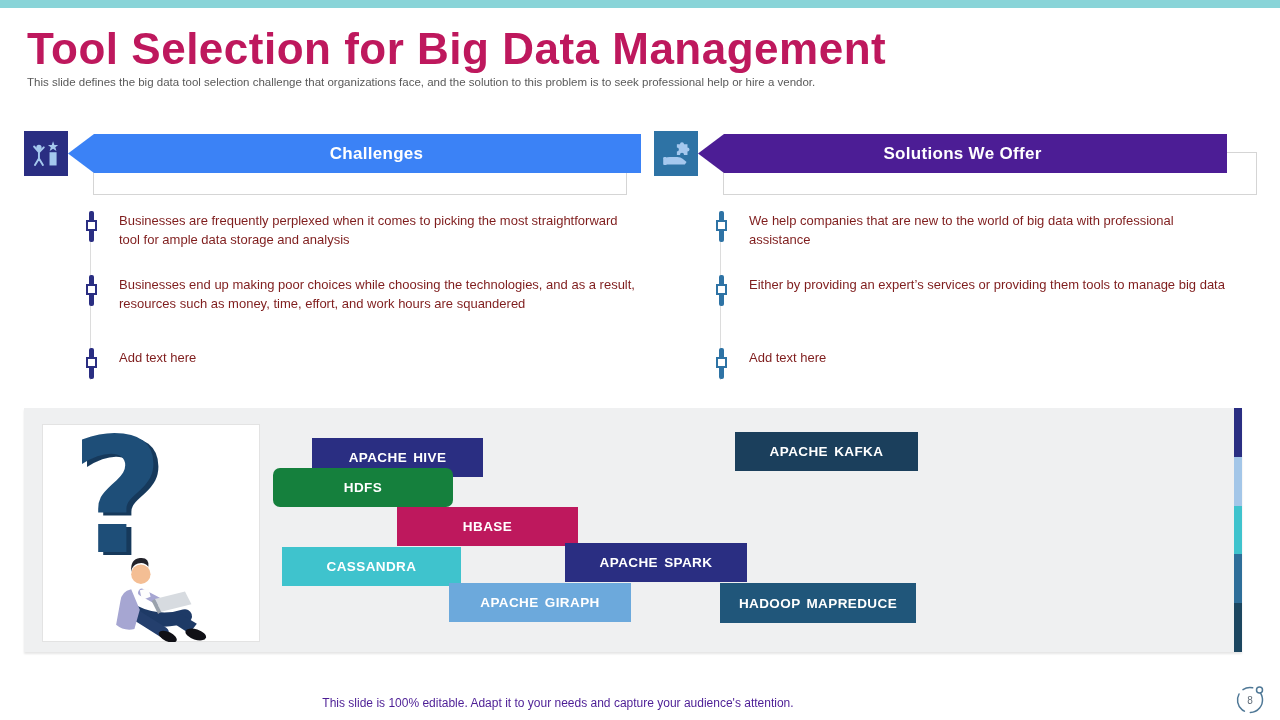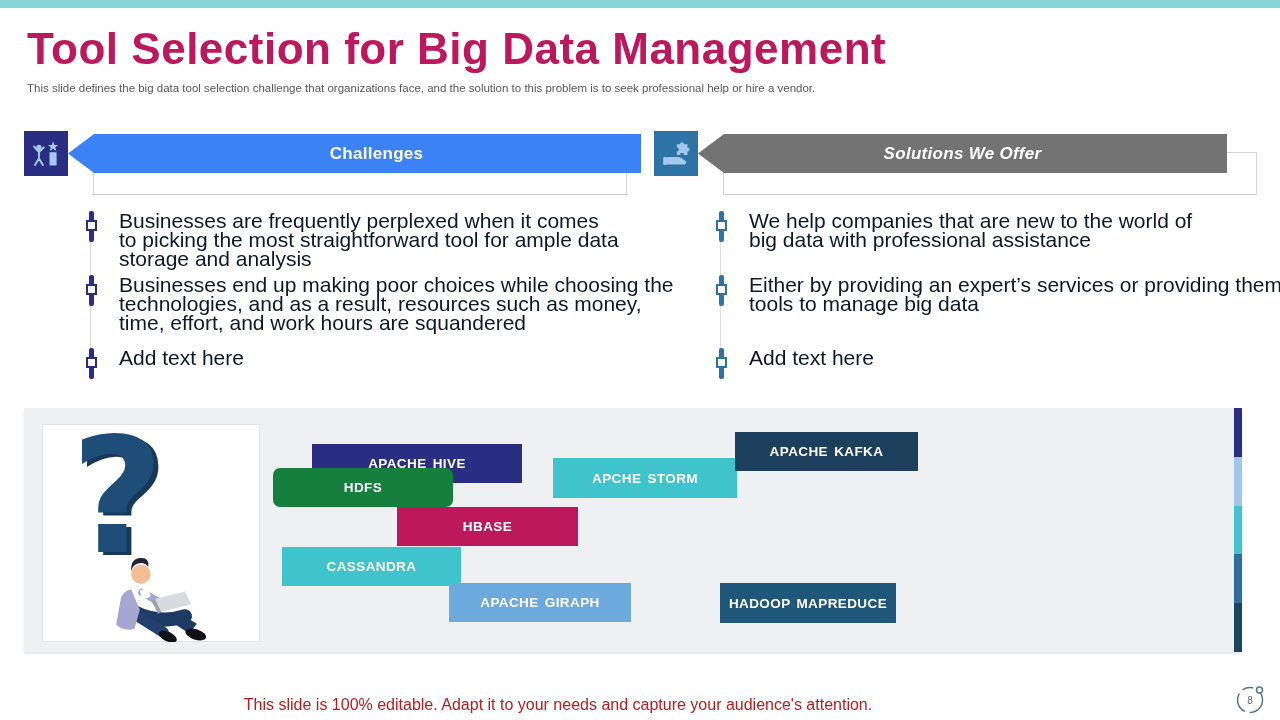--- a/index.html
+++ b/index.html
@@ -5,83 +5,83 @@
   html,body{margin:0;padding:0;}
   body{
     width:1280px;height:720px;position:relative;overflow:hidden;
     background:#ffffff;font-family:"Liberation Sans",sans-serif;
   }
   .topbar{position:absolute;left:0;top:0;width:1280px;height:8px;background:#89D4D8;}
   .title{
     position:absolute;left:27px;top:24px;width:1000px;
     font-size:44px;font-weight:700;color:#be185d;letter-spacing:.5px;
   }
-  .subtitle{position:absolute;left:27px;top:82px;width:1100px;font-size:11.5px;color:#595959;}
+  .subtitle{position:absolute;left:27px;top:76px;width:1100px;font-size:11.5px;color:#595959;}
 
   
   .section{position:absolute;top:131px;height:70px;}
   .sec-ch{left:24px;width:601px;}
   .sec-so{left:654px;width:601px;}
   .icon-box{position:absolute;left:0;top:0;width:44px;height:45px;display:flex;align-items:center;justify-content:center;z-index:3;}
   .sec-ch .icon-box{background:#2A2E82;}
   .sec-so .icon-box{background:#2E73A5;}
   .outline-box{position:absolute;left:69px;top:21px;width:532px;height:41px;border:1px solid #D5D5D5;background:#fff;z-index:1;}
   .banner{
     position:absolute;left:44px;top:3px;width:529px;height:39px;z-index:2;
     display:flex;align-items:center;justify-content:center;
     color:#fff;font-size:17px;font-weight:700;letter-spacing:.3px;
     clip-path:polygon(0 50%,26px 0,100% 0,100% 100%,26px 100%);
   }
   .sec-ch .banner{background:#3b82f6;padding-left:44px;}
-  .sec-so .banner{background:#737373;font-style:italic;}
+  .sec-so .banner{background:#4c1d95;}
 
   
   .bullets{position:absolute;top:208px;height:180px;}
   .bl-ch{left:86px;width:560px;}
   .bl-so{left:716px;width:555px;}
   .connector{position:absolute;left:4px;top:6px;width:1px;height:166px;background:#DCDCDC;}
   .b-item{position:absolute;left:0;}
   .b-item:nth-of-type(2){top:3px;}
   .b-item:nth-of-type(3){top:67px;}
   .b-item:nth-of-type(4){top:140px;}
   .marker{position:absolute;left:0;top:0;width:10px;height:31px;}
   .marker .bar{position:absolute;left:2.5px;top:0;width:5px;height:31px;border-radius:2px;}
   .marker .knob{position:absolute;left:0;top:9px;width:7px;height:7px;background:#fff;border-width:2px;border-style:solid;}
   .bl-ch .bar{background:#2A2E82;} .bl-ch .knob{border-color:#2A2E82;}
   .bl-so .bar{background:#2E73A5;} .bl-so .knob{border-color:#2E73A5;}
-  .b-text{margin-left:33px;font-size:21px;line-height:19px;color:#0f172a;}
+  .b-text{margin-left:33px;font-size:13px;line-height:19px;color:#7f1d1d;}
   .bl-ch .b-item:nth-of-type(2) .b-text{width:500px;}
   .bl-ch .b-item:nth-of-type(3) .b-text{width:560px;}
   .bl-so .b-item:nth-of-type(2) .b-text{width:470px;}
   .bl-so .b-item:nth-of-type(3) .b-text{width:550px;}
 
   
   .panel{position:absolute;left:24px;top:408px;width:1218px;height:244px;background:#EFF0F1;box-shadow:0 2px 2px rgba(0,0,0,.10);}
   .stripe{position:absolute;right:0;top:0;width:8px;height:244px;display:flex;flex-direction:column;}
   .stripe .seg{flex:1;}
   .qbox{position:absolute;left:18px;top:16px;width:216px;height:216px;background:#fff;border:1px solid #E3E3E3;}
   .qmark{position:absolute;left:28px;top:-22px;font-size:160px;font-weight:700;color:#1E4E78;
          font-family:"DejaVu Sans",sans-serif;text-shadow:5px 3px 0 #16395B;}
   .person{position:absolute;left:58px;top:118px;}
 
   .tag{
     position:absolute;display:flex;align-items:center;justify-content:center;
     color:#fff;font-size:13.5px;font-weight:700;letter-spacing:.4px;word-spacing:2px;white-space:nowrap;
   }
-  .tag-hive{left:288px;top:36px;width:210px;height:39px;text-align:center;}
+  .tag-hive{left:288px;top:30px;width:171px;height:39px;text-align:center;}
   .tag-hdfs{left:249px;top:60px;width:180px;height:39px;}
   .tag-hbase{left:373px;top:99px;width:181px;height:39px;}
   .tag-cassandra{left:258px;top:139px;width:179px;height:39px;}
   .tag-giraph{left:425px;top:175px;width:182px;height:39px;}
   .tag-storm{left:529px;top:50px;width:184px;height:40px;}
   .tag-spark{left:541px;top:135px;width:182px;height:39px;}
   .tag-kafka{left:711px;top:24px;width:183px;height:39px;}
-  .tag-hadoop{left:696px;top:175px;width:176px;height:40px;}
-
-  .footer{position:absolute;left:0;top:696px;width:1116px;text-align:center;font-size:16px;color:#b91c1c;}
+  .tag-hadoop{left:696px;top:175px;width:196px;height:40px;}
+
+  .footer{position:absolute;left:0;top:696px;width:1116px;text-align:center;font-size:12px;color:#4c1d95;}
   .page-badge{position:absolute;left:1232px;top:681px;width:36px;height:36px;}
 </style>
 </head>
 <body>
 
 <div class="topbar"></div>
 <div class="title">Tool Selection for Big Data Management</div>
 <div class="subtitle">This slide defines the big data tool selection challenge that organizations face, and the solution to this problem is to seek professional help or hire a vendor.</div>
 
 <div class="section sec-ch">
@@ -180,21 +180,21 @@
       <polygon points="50,52 56,64 53,66 47,54" fill="#9AA2AC"></polygon>
       <polygon points="36,44 44,42 46,50 38,53" fill="#FDFDFD"></polygon>
     </svg>
   </div>
 
   <div class="tag tag-hive" style="background: rgb(42, 46, 130);">APACHE HIVE</div>
   <div class="tag tag-hdfs" style="background: #15803d; border-radius: 7px;">HDFS</div>
   <div class="tag tag-hbase" style="background: #be185d;">HBASE</div>
   <div class="tag tag-cassandra" style="background: rgb(63, 195, 205);">CASSANDRA</div>
   <div class="tag tag-giraph" style="background: rgb(108, 169, 220);">APACHE GIRAPH</div>
-  <div class="tag tag-storm" style="background: rgb(63, 195, 205);">APCHE STORM</div>
+  <div class="tag tag-spark" style="background: rgb(42, 46, 130);">APACHE SPARK</div>
   <div class="tag tag-kafka" style="background: rgb(27, 63, 92);">APACHE KAFKA</div>
   <div class="tag tag-hadoop" style="background: rgb(32, 86, 122);">HADOOP MAPREDUCE</div>
 
   <div class="stripe">
     <div class="seg" style="background: rgb(42, 46, 130);"></div>
     <div class="seg" style="background: rgb(163, 198, 232);"></div>
     <div class="seg" style="background: rgb(63, 195, 205);"></div>
     <div class="seg" style="background: rgb(46, 110, 153);"></div>
     <div class="seg" style="background: rgb(28, 70, 96);"></div>
   </div>

